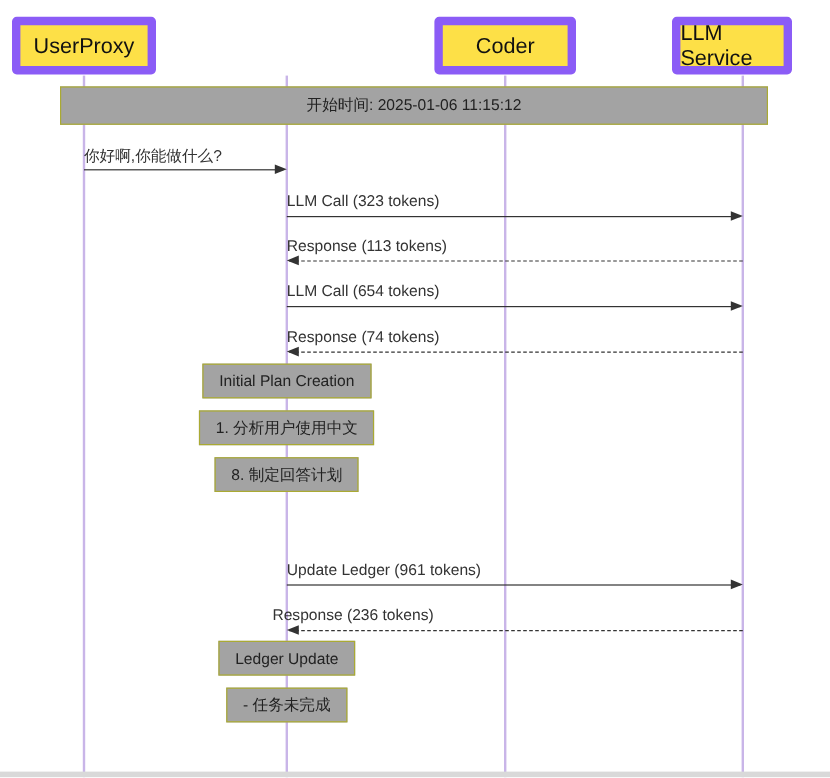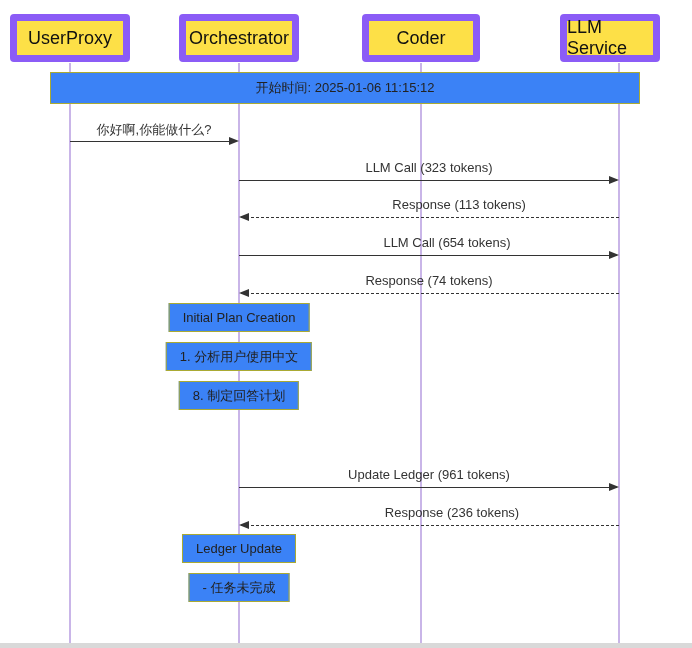--- a/index.html
+++ b/index.html
@@ -30,21 +30,21 @@
     display: flex;
     align-items: center;
     justify-content: center;
     font-size: 18px;
     color: #111111;
     z-index: 3;
     box-sizing: border-box;
   }
   .note {
     position: absolute;
-    background: #3b82f6;
+    background: #a3a3a3;
     border: 1px solid #aaaa33;
     box-sizing: border-box;
     font-size: 13px;
     color: #222222;
     text-align: center;
     z-index: 2;
     white-space: nowrap;
   }
   .band {
     left: 50px;
@@ -56,21 +56,20 @@
   .small-note {
     left: 239px;
     transform: translateX(-50%);
     height: 29px;
     line-height: 27px;
     padding: 0 13px;
   }
   .msg-label {
     position: absolute;
     font-size: 13px;
-    text-align: center;
     z-index: 2;
     white-space: nowrap;
     height: 16px;
     line-height: 16px;
   }
   .msg-line {
     position: absolute;
     height: 0;
     z-index: 2;
   }
@@ -103,21 +102,20 @@
 <body>
 
 <div class="stage">
 
   <div class="lifeline" style="left:69px"></div>
   <div class="lifeline" style="left:238px"></div>
   <div class="lifeline" style="left:420px"></div>
   <div class="lifeline" style="left:618px"></div>
 
   <div class="actor" style="left:10px;  width:120px">UserProxy</div>
-  <div class="actor" style="left:179px; width:120px">Orchestrator</div>
   <div class="actor" style="left:362px; width:118px">Coder</div>
   <div class="actor" style="left:560px; width:100px">LLM Service</div>
 
   <div class="note band">开始时间: 2025-01-06 11:15:12</div>
 
   <div class="msg-label" style="left:70px; width:168px; top:122px">你好啊,你能做什么?</div>
   <div class="msg-line solid" style="left:70px; width:166px; top:141px"></div>
   <div class="arrowhead right" style="left:229px; top:137px"></div>
 
   <div class="msg-label" style="left:239px; width:380px; top:160px">LLM Call (323 tokens)</div>
@@ -137,21 +135,21 @@
   <div class="arrowhead left" style="left:239px; top:289px"></div>
 
   <div class="note small-note" style="top:303px">Initial Plan Creation</div>
   <div class="note small-note" style="top:342px">1. 分析用户使用中文</div>
   <div class="note small-note" style="top:381px">8. 制定回答计划</div>
 
   <div class="msg-label" style="left:239px; width:380px; top:467px">Update Ledger (961 tokens)</div>
   <div class="msg-line solid" style="left:239px; width:378px; top:487px"></div>
   <div class="arrowhead right" style="left:609px; top:483px"></div>
 
-  <div class="msg-label" style="left:238px; width:428px; top:505px">Response (236 tokens)</div>
+  <div class="msg-label" style="left:227px; width:428px; top:505px">Response (236 tokens)</div>
   <div class="msg-line dashed" style="left:241px; width:378px; top:525px"></div>
   <div class="arrowhead left" style="left:239px; top:521px"></div>
 
   <div class="note small-note" style="top:573px">- 任务未完成</div>
   <div class="note small-note" style="top:534px">Ledger Update</div>
 
   <div class="hscrollbar"></div>
 
 </div>
 

